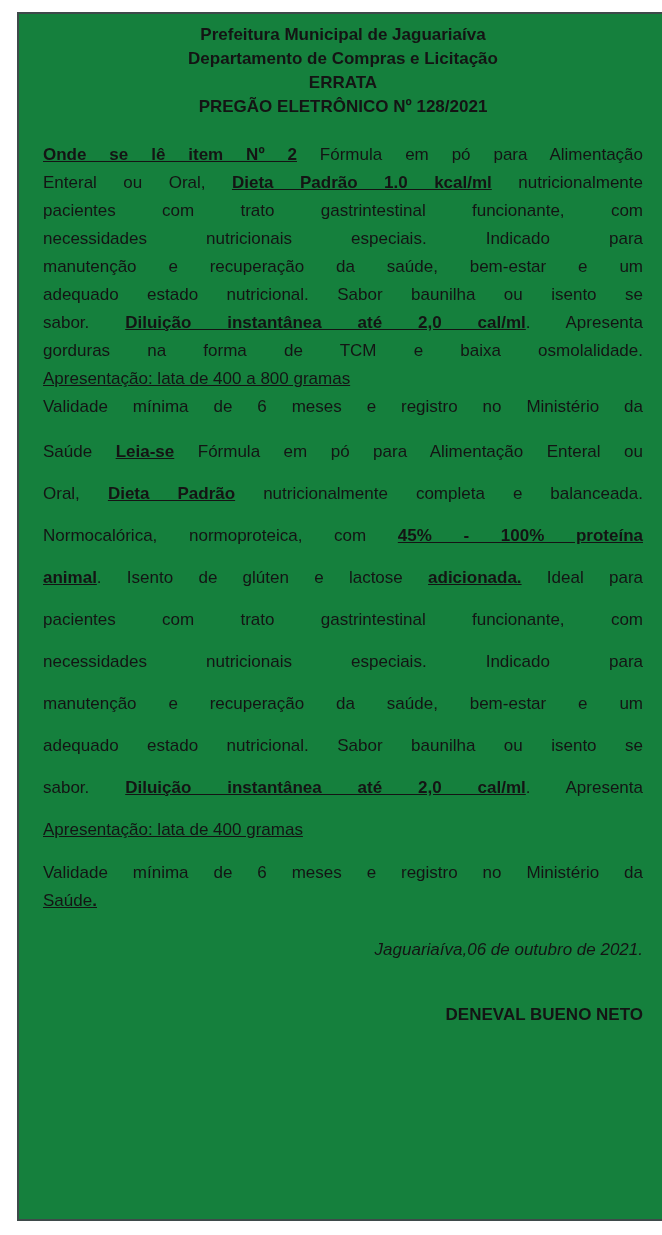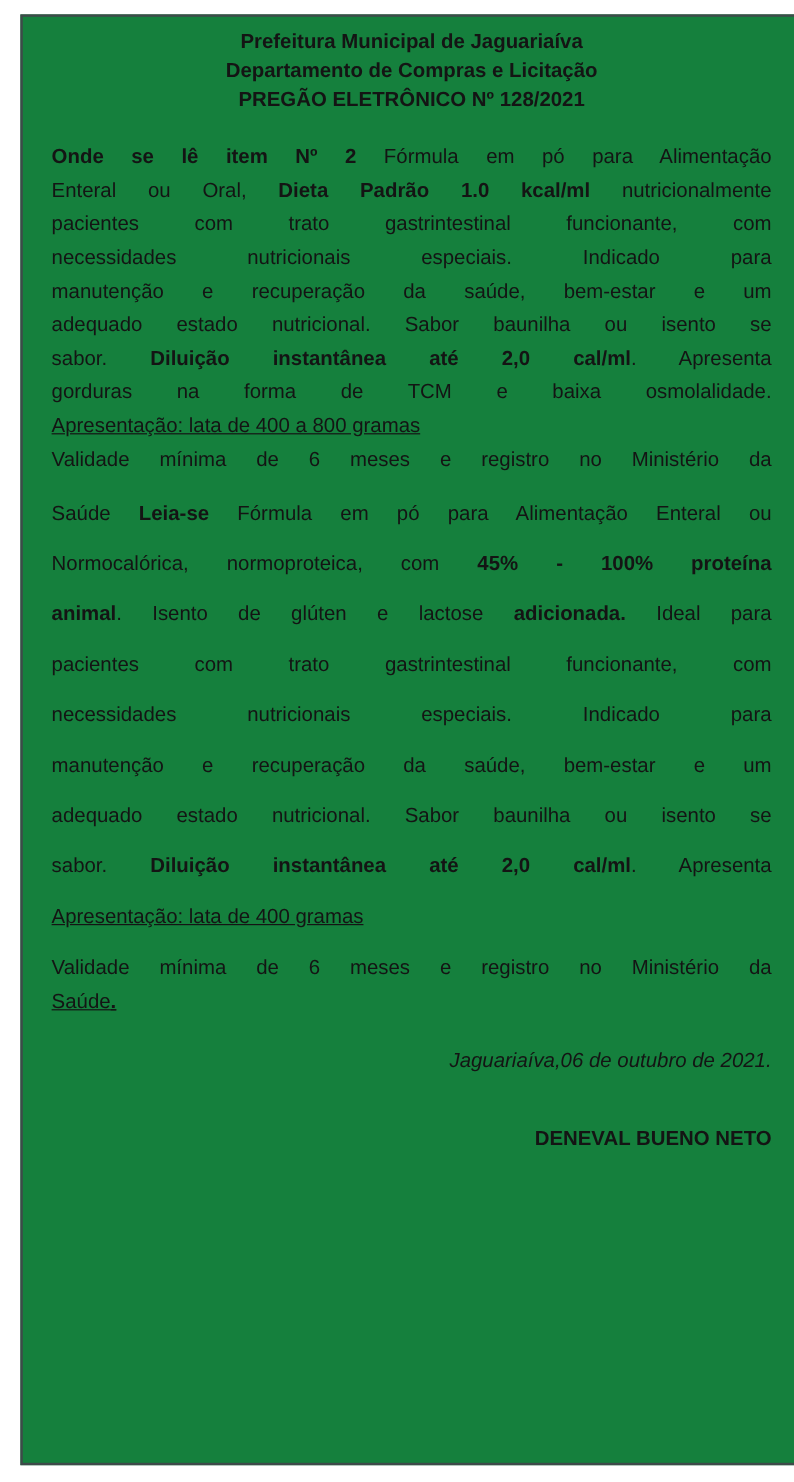--- a/index.html
+++ b/index.html
@@ -39,21 +39,21 @@
   .line.left {
     text-align: right;
     text-align-last: left;
     text-decoration: underline;
   }
   .block[data-name="paragraph-onde-se-le"] .line { line-height: 28px; }
   .block[data-name="paragraph-leia-se"]    .line { line-height: 42px; }
   .block[data-name="paragraph-leia-se"]          { margin-top: 10px; }
   .block[data-name="paragraph-validade"]   .line { line-height: 28px; }
   .block[data-name="paragraph-validade"]         { margin-top: 8px; }
-  .seg-b { font-weight: bold; }
+  .seg-b { font-weight: bold; text-decoration: underline; }
   .seg-u { text-decoration: underline; }
   .date-line {
     margin-top: 21px;
     text-align: right;
     font-size: 17px;
     line-height: 28px;
     font-style: italic;
   }
   .sig-name {
     margin-top: 39px;
@@ -69,38 +69,40 @@
   }
 </style>
 </head>
 <body data-name="page">
 
 <div class="sheet" data-name="document-border-frame">
 
   <div class="doc-header" data-name="document-header">
     <div data-name="header-org-name">Prefeitura Municipal de Jaguariaíva</div>
     <div data-name="header-department">Departamento de Compras e Licitação</div>
+    <div data-name="header-errata-title">ERRATA</div>
     <div data-name="header-pregao-number">PREGÃO ELETRÔNICO Nº 128/2021</div>
   </div>
 
   <div class="body-text" data-name="document-body-text">
       <div class="block" data-name="paragraph-onde-se-le">
         <div class="line" data-name="text-line"><span class="seg-b" data-name="text-segment">Onde se lê item Nº 2</span><span data-name="text-segment"> Fórmula em pó para Alimentação</span></div>
         <div class="line" data-name="text-line"><span data-name="text-segment">Enteral ou Oral, </span><span class="seg-b" data-name="text-segment">Dieta Padrão 1.0 kcal/ml</span><span data-name="text-segment"> nutricionalmente</span></div>
         <div class="line" data-name="text-line"><span data-name="text-segment">pacientes com trato gastrintestinal funcionante, com</span></div>
         <div class="line" data-name="text-line"><span data-name="text-segment">necessidades nutricionais especiais. Indicado para</span></div>
         <div class="line" data-name="text-line"><span data-name="text-segment">manutenção e recuperação da saúde, bem-estar e um</span></div>
         <div class="line" data-name="text-line"><span data-name="text-segment">adequado estado nutricional. Sabor baunilha ou isento se</span></div>
         <div class="line" data-name="text-line"><span data-name="text-segment">sabor. </span><span class="seg-b" data-name="text-segment">Diluição instantânea até 2,0 cal/ml</span><span data-name="text-segment">. Apresenta</span></div>
         <div class="line" data-name="text-line"><span data-name="text-segment">gorduras na forma de TCM e baixa osmolalidade.</span></div>
         <div class="line left" data-name="text-line"><span data-name="text-segment">Apresentação: lata de 400 a 800 gramas</span></div>
         <div class="line" data-name="text-line"><span data-name="text-segment">Validade mínima de 6 meses e registro no Ministério da</span></div>
       </div>
       <div class="block" data-name="paragraph-leia-se">
         <div class="line" data-name="text-line"><span data-name="text-segment">Saúde </span><span class="seg-b" data-name="text-segment">Leia-se</span><span data-name="text-segment"> Fórmula em pó para Alimentação Enteral ou</span></div>
+        <div class="line" data-name="text-line"><span data-name="text-segment">Oral, </span><span class="seg-b" data-name="text-segment">Dieta Padrão</span><span data-name="text-segment"> nutricionalmente completa e balanceada.</span></div>
         <div class="line" data-name="text-line"><span data-name="text-segment">Normocalórica, normoproteica, com </span><span class="seg-b" data-name="text-segment">45% - 100% proteína</span></div>
         <div class="line" data-name="text-line"><span class="seg-b" data-name="text-segment">animal</span><span data-name="text-segment">. Isento de glúten e lactose </span><span class="seg-b" data-name="text-segment">adicionada.</span><span data-name="text-segment"> Ideal para</span></div>
         <div class="line" data-name="text-line"><span data-name="text-segment">pacientes com trato gastrintestinal funcionante, com</span></div>
         <div class="line" data-name="text-line"><span data-name="text-segment">necessidades nutricionais especiais. Indicado para</span></div>
         <div class="line" data-name="text-line"><span data-name="text-segment">manutenção e recuperação da saúde, bem-estar e um</span></div>
         <div class="line" data-name="text-line"><span data-name="text-segment">adequado estado nutricional. Sabor baunilha ou isento se</span></div>
         <div class="line" data-name="text-line"><span data-name="text-segment">sabor. </span><span class="seg-b" data-name="text-segment">Diluição instantânea até 2,0 cal/ml</span><span data-name="text-segment">. Apresenta</span></div>
         <div class="line left" data-name="text-line"><span data-name="text-segment">Apresentação: lata de 400 gramas</span></div>
       </div>
       <div class="block" data-name="paragraph-validade">

